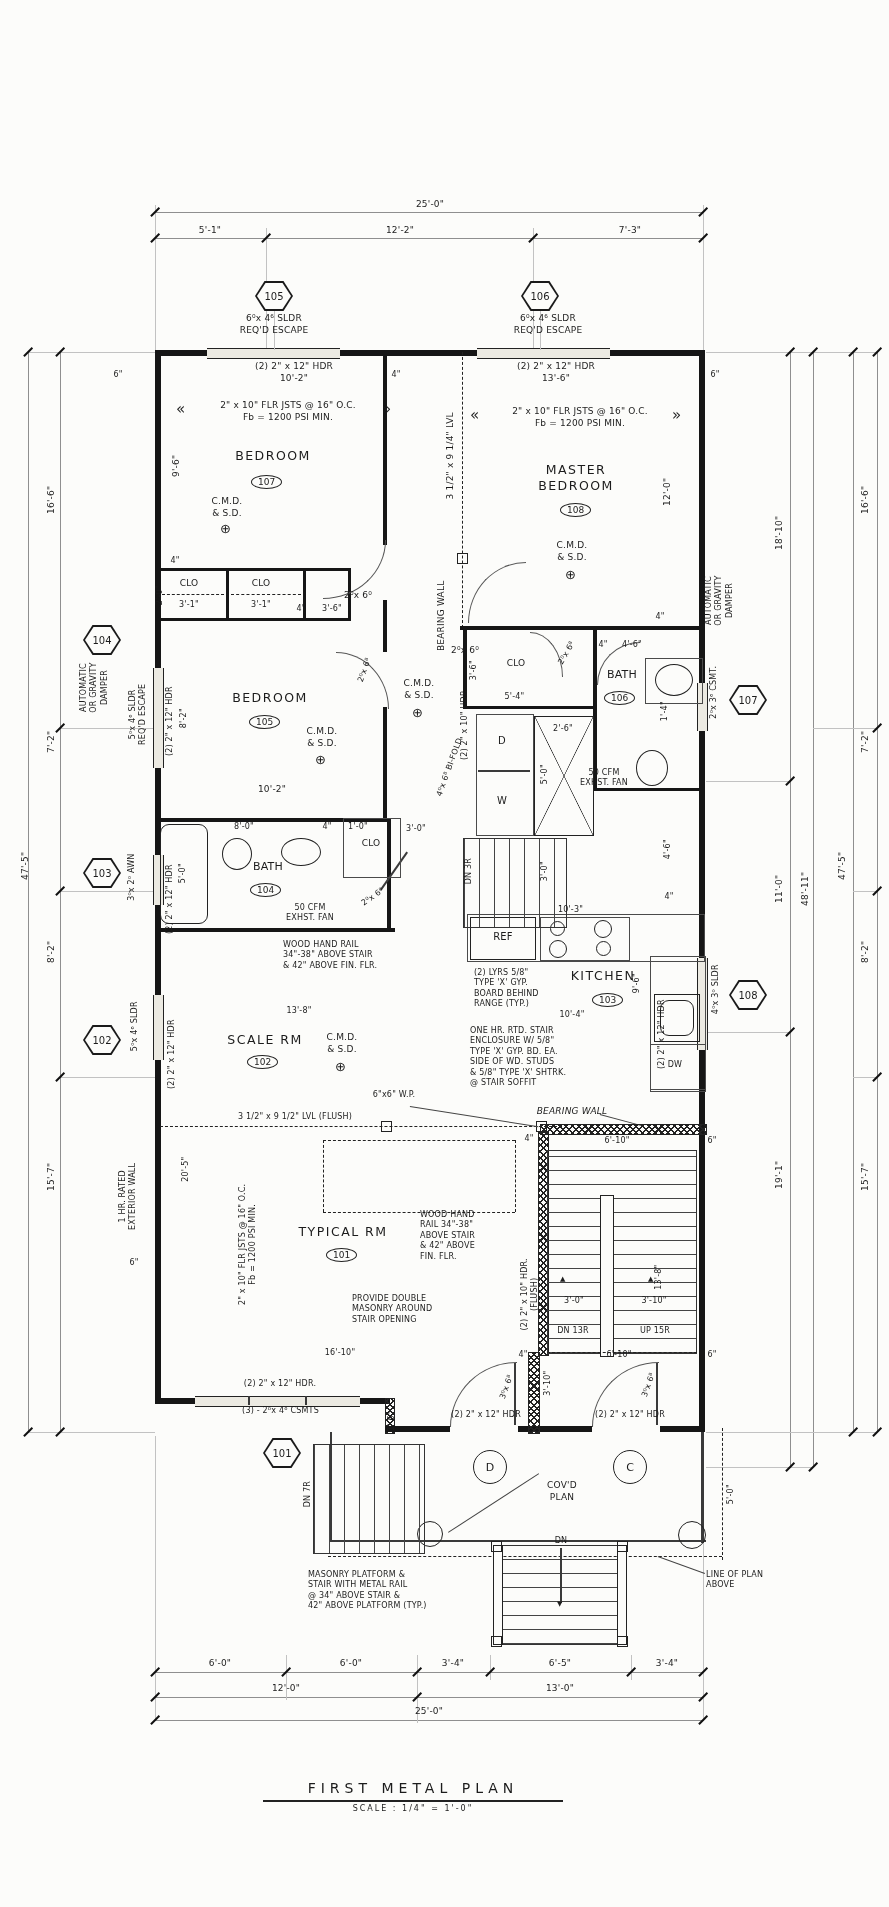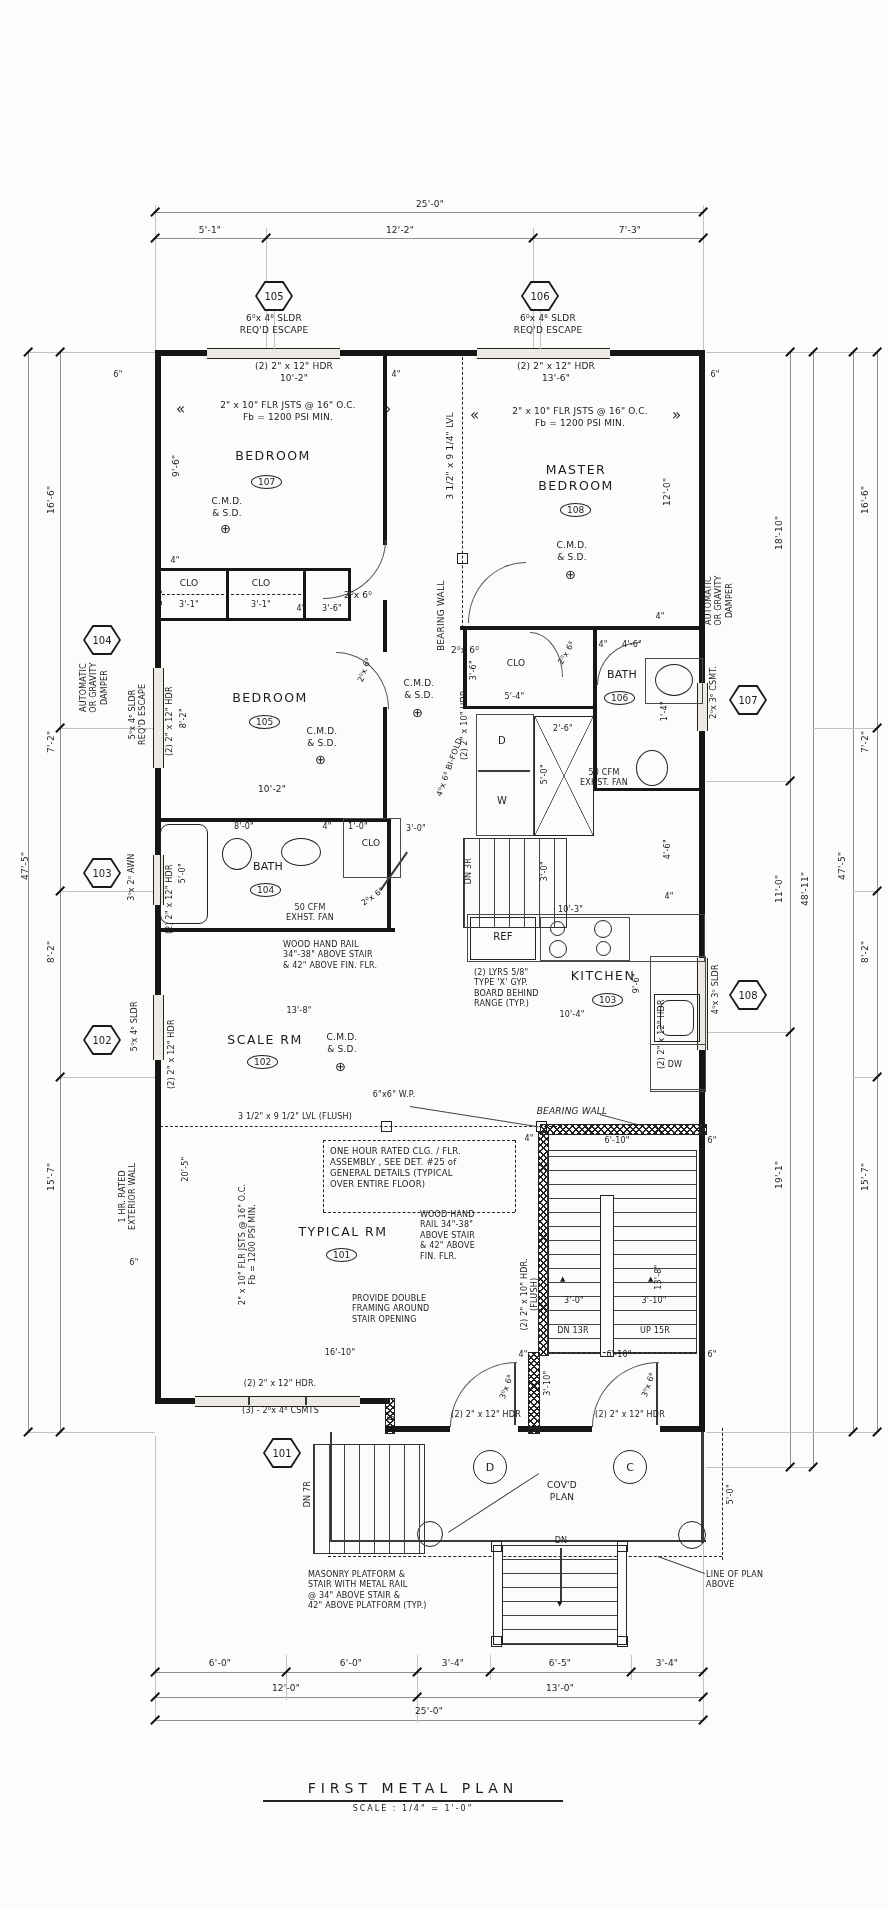--- a/index.html
+++ b/index.html
@@ -398,20 +398,26 @@
 
   <span class="el lbl s10" style="left:486px;top:930px;width:34px">REF</span>
   <span class="el lbl s8" style="left:548px;top:905px;width:45px">10'-3"</span>
   <span class="el lbl s13" style="left:558px;top:968px;width:90px">KITCHEN</span>
   <span class="el" style="left:592px;top:988px"><span class="oval">103</span></span>
   <span class="el lbl s8" style="left:548px;top:1010px;width:48px">10'-4"</span>
   <span class="el lbl s8 la" style="left:474px;top:968px;width:88px">(2) LYRS 5/8"
 TYPE 'X' GYP.
 BOARD BEHIND
 RANGE (TYP.)</span>
+  <span class="el lbl s8 la" style="left:470px;top:1026px;width:110px">ONE HR. RTD. STAIR
+ENCLOSURE W/ 5/8"
+TYPE 'X' GYP. BD. EA.
+SIDE OF WD. STUDS
+&amp; 5/8" TYPE 'X' SHTRK.
+@ STAIR SOFFIT</span>
   <span class="el lbl s8" style="left:660px;top:1060px;width:30px">DW</span>
   <span class="el lbl r90 s8" style="left:612px;top:978px;width:50px">9'-6"</span>
   <span class="el lbl r90 s8" style="left:676px;top:984px;width:80px">4⁰x 3⁰ SLDR</span>
   <span class="el lbl r90 s8" style="left:617px;top:1029px;width:90px">(2) 2" x 12" HDR</span>
   <span class="el lbl s8" style="left:520px;top:1134px;width:18px">4"</span>
   <span class="el lbl s8" style="left:592px;top:1136px;width:50px">6'-10"</span>
   <span class="el lbl s8" style="left:702px;top:1136px;width:20px">6"</span>
 
   <span class="el lbl s8 la" style="left:283px;top:940px;width:140px">WOOD HAND RAIL
 34"-38" ABOVE STAIR
@@ -424,35 +430,31 @@
   <span class="el fan" style="left:335px;top:1060px">⊕</span>
   <span class="el lbl s8" style="left:364px;top:1090px;width:60px">6"x6" W.P.</span>
   <span class="el lbl s8" style="left:225px;top:1112px;width:140px">3 1/2" x 9 1/2" LVL (FLUSH)</span>
   <span class="el lbl r90 s8" style="left:95px;top:1021px;width:80px">5⁰x 4⁶ SLDR</span>
   <span class="el lbl r90 s8" style="left:127px;top:1049px;width:90px">(2) 2" x 12" HDR</span>
   <span class="el lbl r90 s8" style="left:161px;top:1164px;width:50px">20'-5"</span>
   <span class="el lbl r90 s8" style="left:85px;top:1186px;width:86px">1 HR. RATED
 EXTERIOR WALL</span>
   <span class="el lbl s8" style="left:124px;top:1258px;width:20px">6"</span>
 
-  <span class="el lbl s85 la" style="left:330px;top:1146px;width:180px">ONE HOUR RATED CLG. / FLR.
-ASSEMBLY , SEE DET. #25 of
-GENERAL DETAILS (TYPICAL
-OVER ENTIRE FLOOR)</span>
   <span class="el lbl r90 s8" style="left:163px;top:1234px;width:170px">2" x 10" FLR JSTS @ 16" O.C.
 Fb = 1200 PSI MIN.</span>
   <span class="el lbl s13" style="left:295px;top:1224px;width:96px">TYPICAL RM</span>
   <span class="el" style="left:326px;top:1243px"><span class="oval">101</span></span>
   <span class="el lbl s8 la" style="left:420px;top:1210px;width:90px">WOOD HAND
 RAIL 34"-38"
 ABOVE STAIR
 &amp; 42" ABOVE
 FIN. FLR.</span>
   <span class="el lbl s8 la" style="left:352px;top:1294px;width:110px">PROVIDE DOUBLE
-FRAMING AROUND
+MASONRY AROUND
 STAIR OPENING</span>
   <span class="el lbl s8" style="left:310px;top:1348px;width:60px">16'-10"</span>
 
   <span class="el lbl r90 s8" style="left:478px;top:1284px;width:104px">(2) 2" x 10" HDR. (FLUSH)</span>
   <span class="el lbl r90 s8" style="left:633px;top:1272px;width:52px">13'-8"</span>
   <span class="el lbl s8" style="left:552px;top:1296px;width:44px">3'-0"</span>
   <span class="el lbl s8" style="left:630px;top:1296px;width:48px">3'-10"</span>
   <span class="el lbl s8" style="left:549px;top:1326px;width:48px">DN 13R</span>
   <span class="el lbl s8" style="left:631px;top:1326px;width:48px">UP 15R</span>
   <span class="el lbl s8" style="left:594px;top:1350px;width:50px">6'-10"</span>

